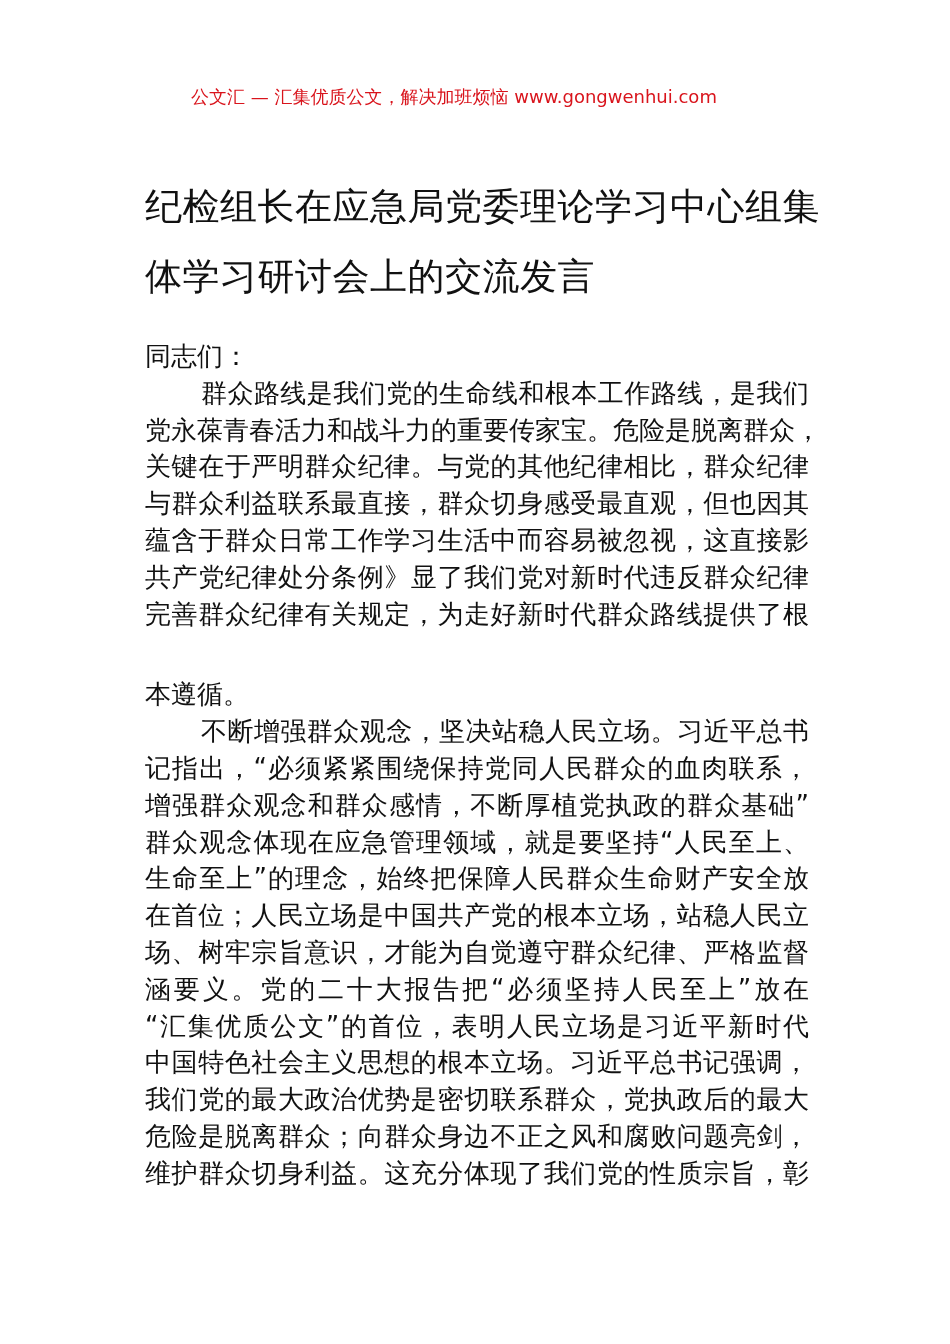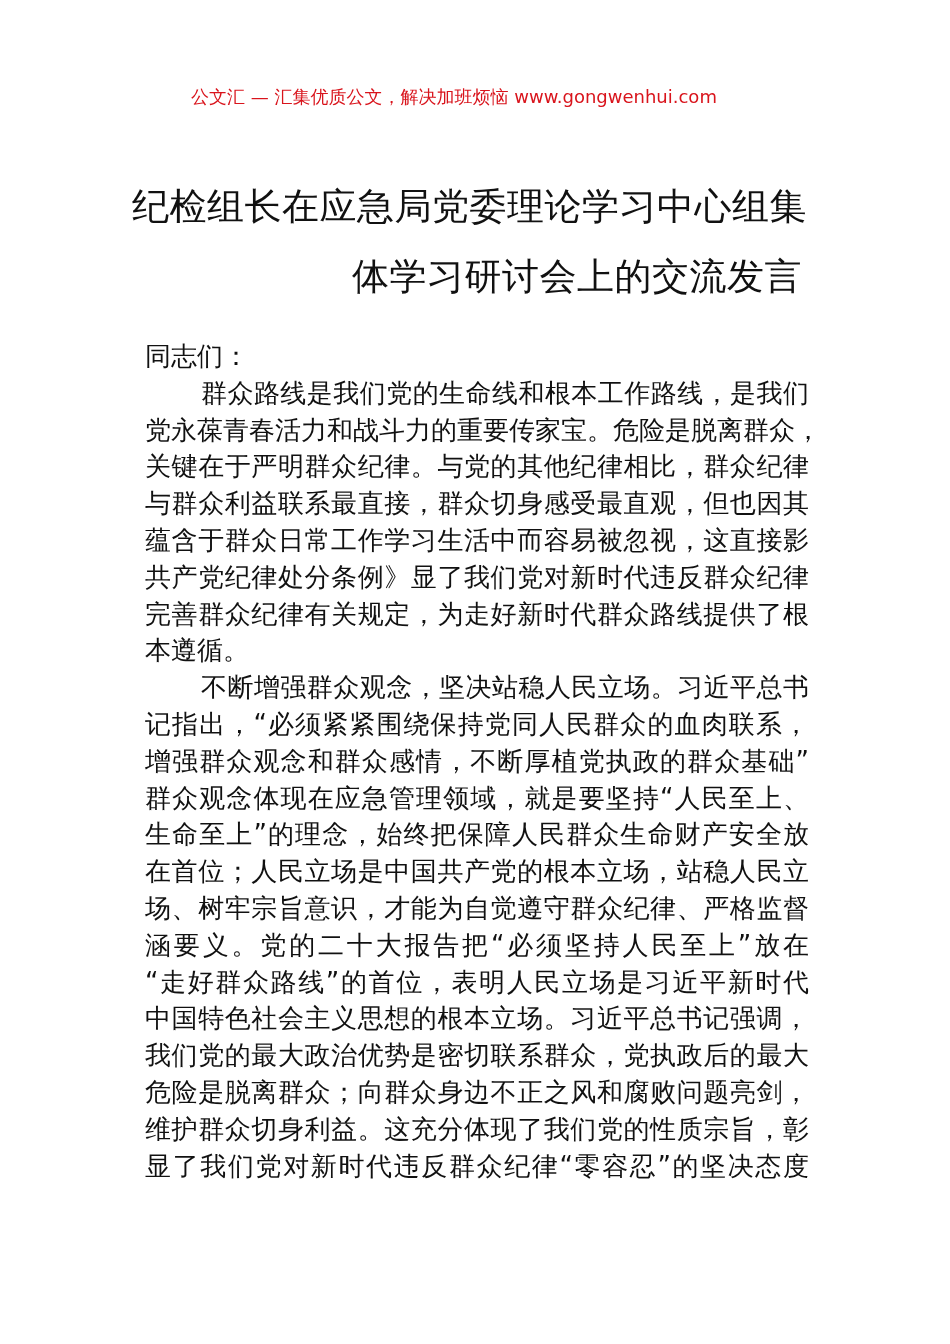--- a/index.html
+++ b/index.html
@@ -29,23 +29,23 @@
       width: 908px;
       text-align: center;
       font-size: 18px;
       line-height: 26px;
       color: #d9141c;
       letter-spacing: 0px;
     }
     .title {
       position: absolute;
       top: 172px;
-      left: 132px;
+      left: 145px;
       width: 670px;
-      text-align: right;
+      text-align: left;
       font-size: 37px;
       line-height: 70px;
       color: #111111;
       letter-spacing: 0.5px;
     }
     .title .title-line {
       display: block;
       white-space: nowrap;
     }
     .body {
@@ -59,20 +59,21 @@
     }
     .body .line {
       display: block;
       white-space: nowrap;
       text-align: justify;
       text-align-last: justify;
       height: 36.8px;
     }
     .body .line.last {
       text-align-last: left;
+      margin-top: 44px;
     }
     .body .line.indent {
       padding-left: 56px;
     }
     .body .salutation {
       text-align-last: left;
     }
   </style>
 </head>
 <body>
@@ -102,22 +103,21 @@
 
     <div>
       <span class="line indent">不断增强群众观念，坚决站稳人民立场。习近平总书</span>
       <span class="line">记指出，“必须紧紧围绕保持党同人民群众的血肉联系，</span>
       <span class="line">增强群众观念和群众感情，不断厚植党执政的群众基础”</span>
       <span class="line">群众观念体现在应急管理领域，就是要坚持“人民至上、</span>
       <span class="line">生命至上”的理念，始终把保障人民群众生命财产安全放</span>
       <span class="line">在首位；人民立场是中国共产党的根本立场，站稳人民立</span>
       <span class="line">场、树牢宗旨意识，才能为自觉遵守群众纪律、严格监督</span>
       <span class="line">涵要义。党的二十大报告把“必须坚持人民至上”放在</span>
-      <span class="line">“走好群众路线”的首位，表明人民立场是习近平新时代</span>
+      <span class="line">“汇集优质公文”的首位，表明人民立场是习近平新时代</span>
       <span class="line">中国特色社会主义思想的根本立场。习近平总书记强调，</span>
       <span class="line">我们党的最大政治优势是密切联系群众，党执政后的最大</span>
       <span class="line">危险是脱离群众；向群众身边不正之风和腐败问题亮剑，</span>
       <span class="line">维护群众切身利益。这充分体现了我们党的性质宗旨，彰</span>
-      <span class="line">显了我们党对新时代违反群众纪律“零容忍”的坚决态度</span>
     </div>
   </div>
 
 </div>
 
 </body></html>

